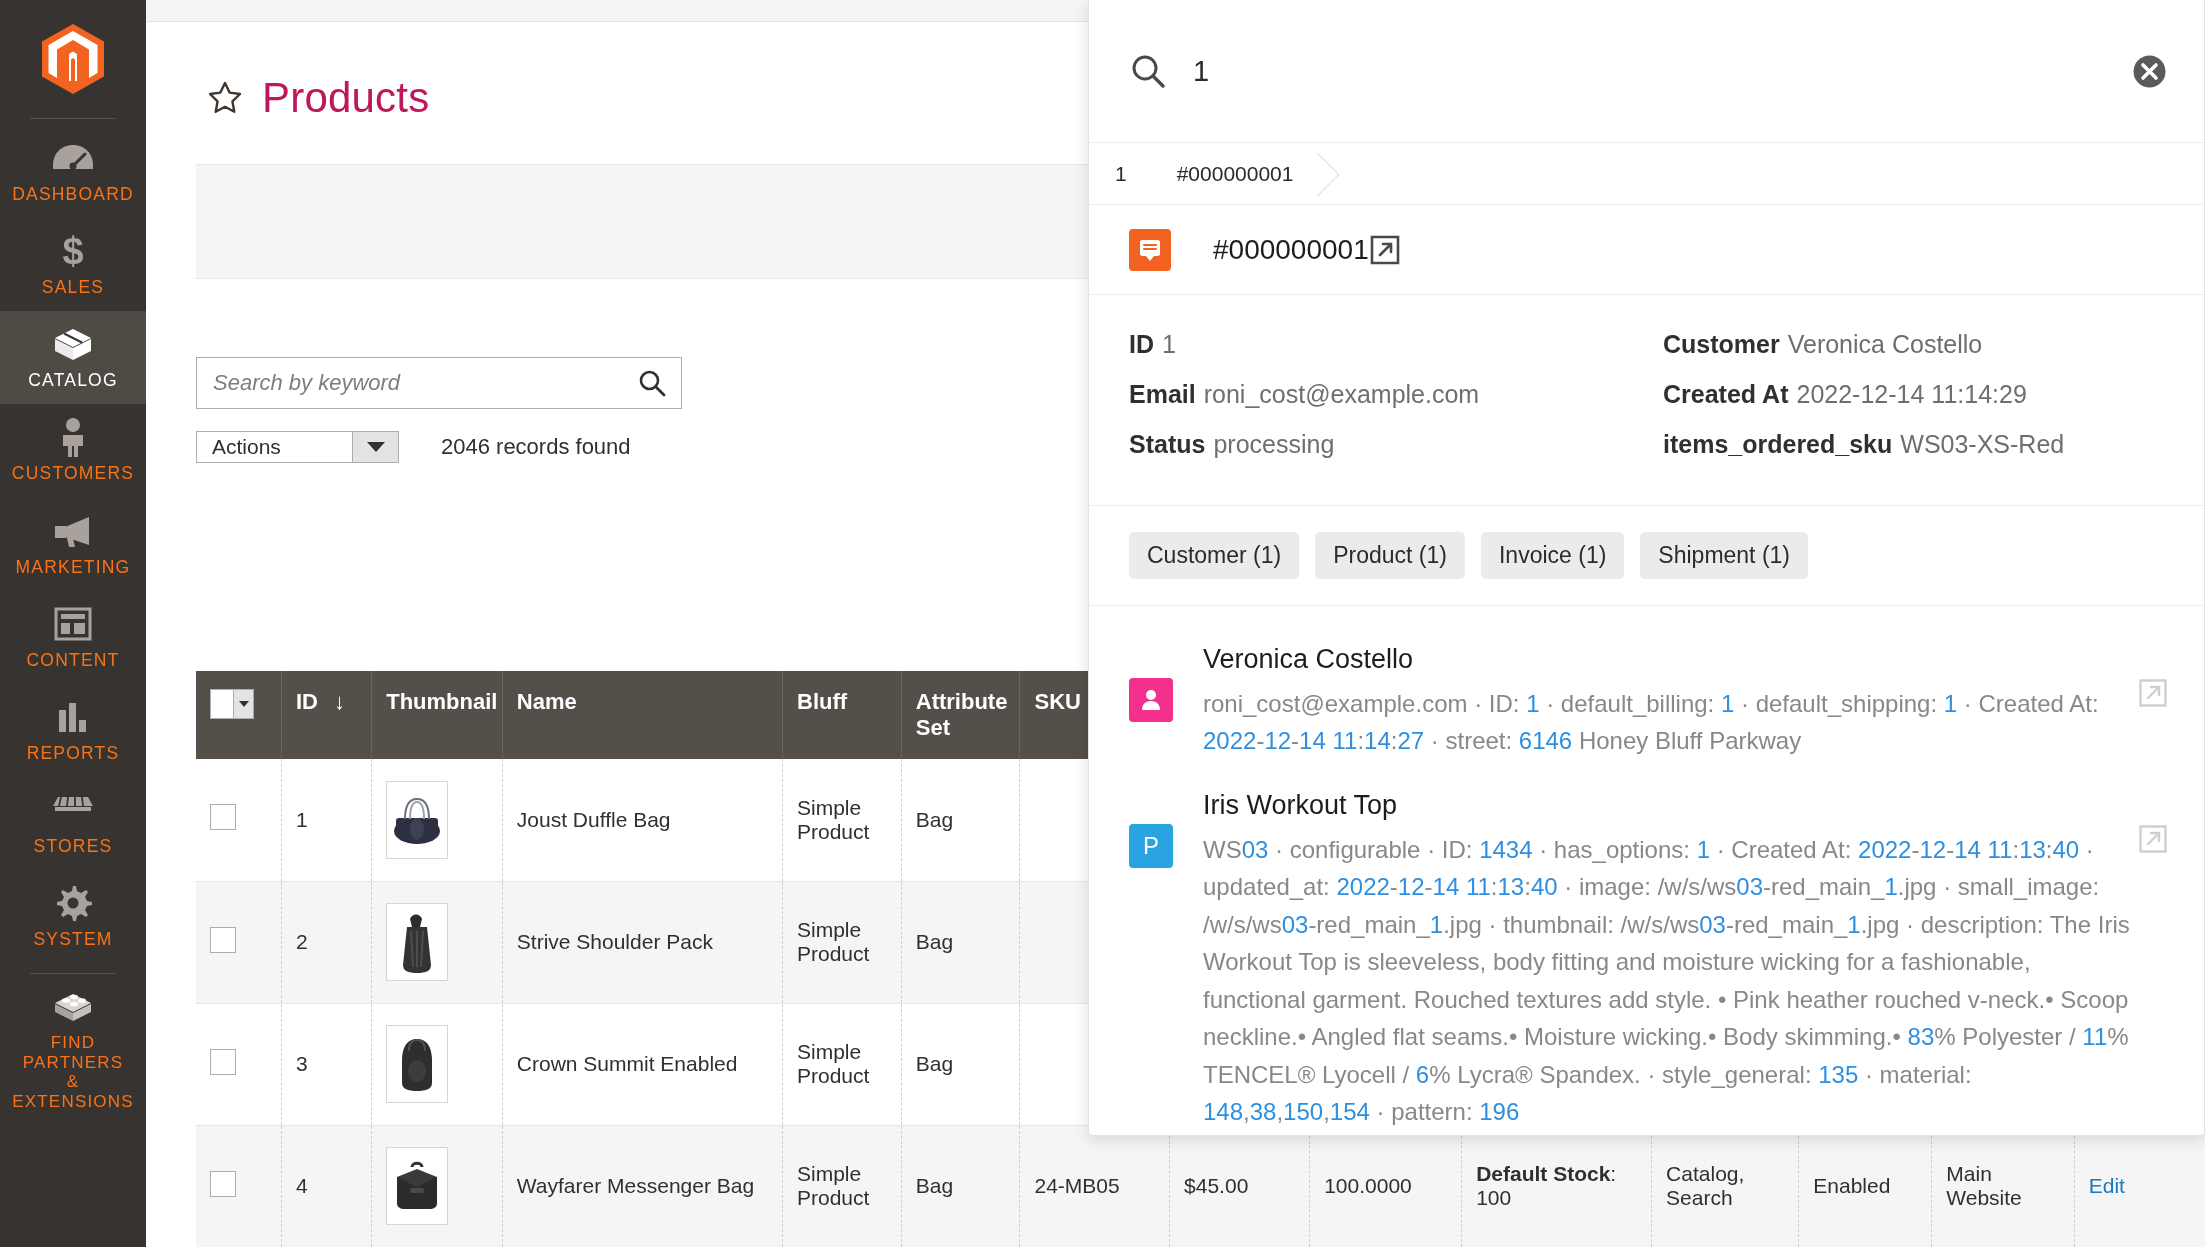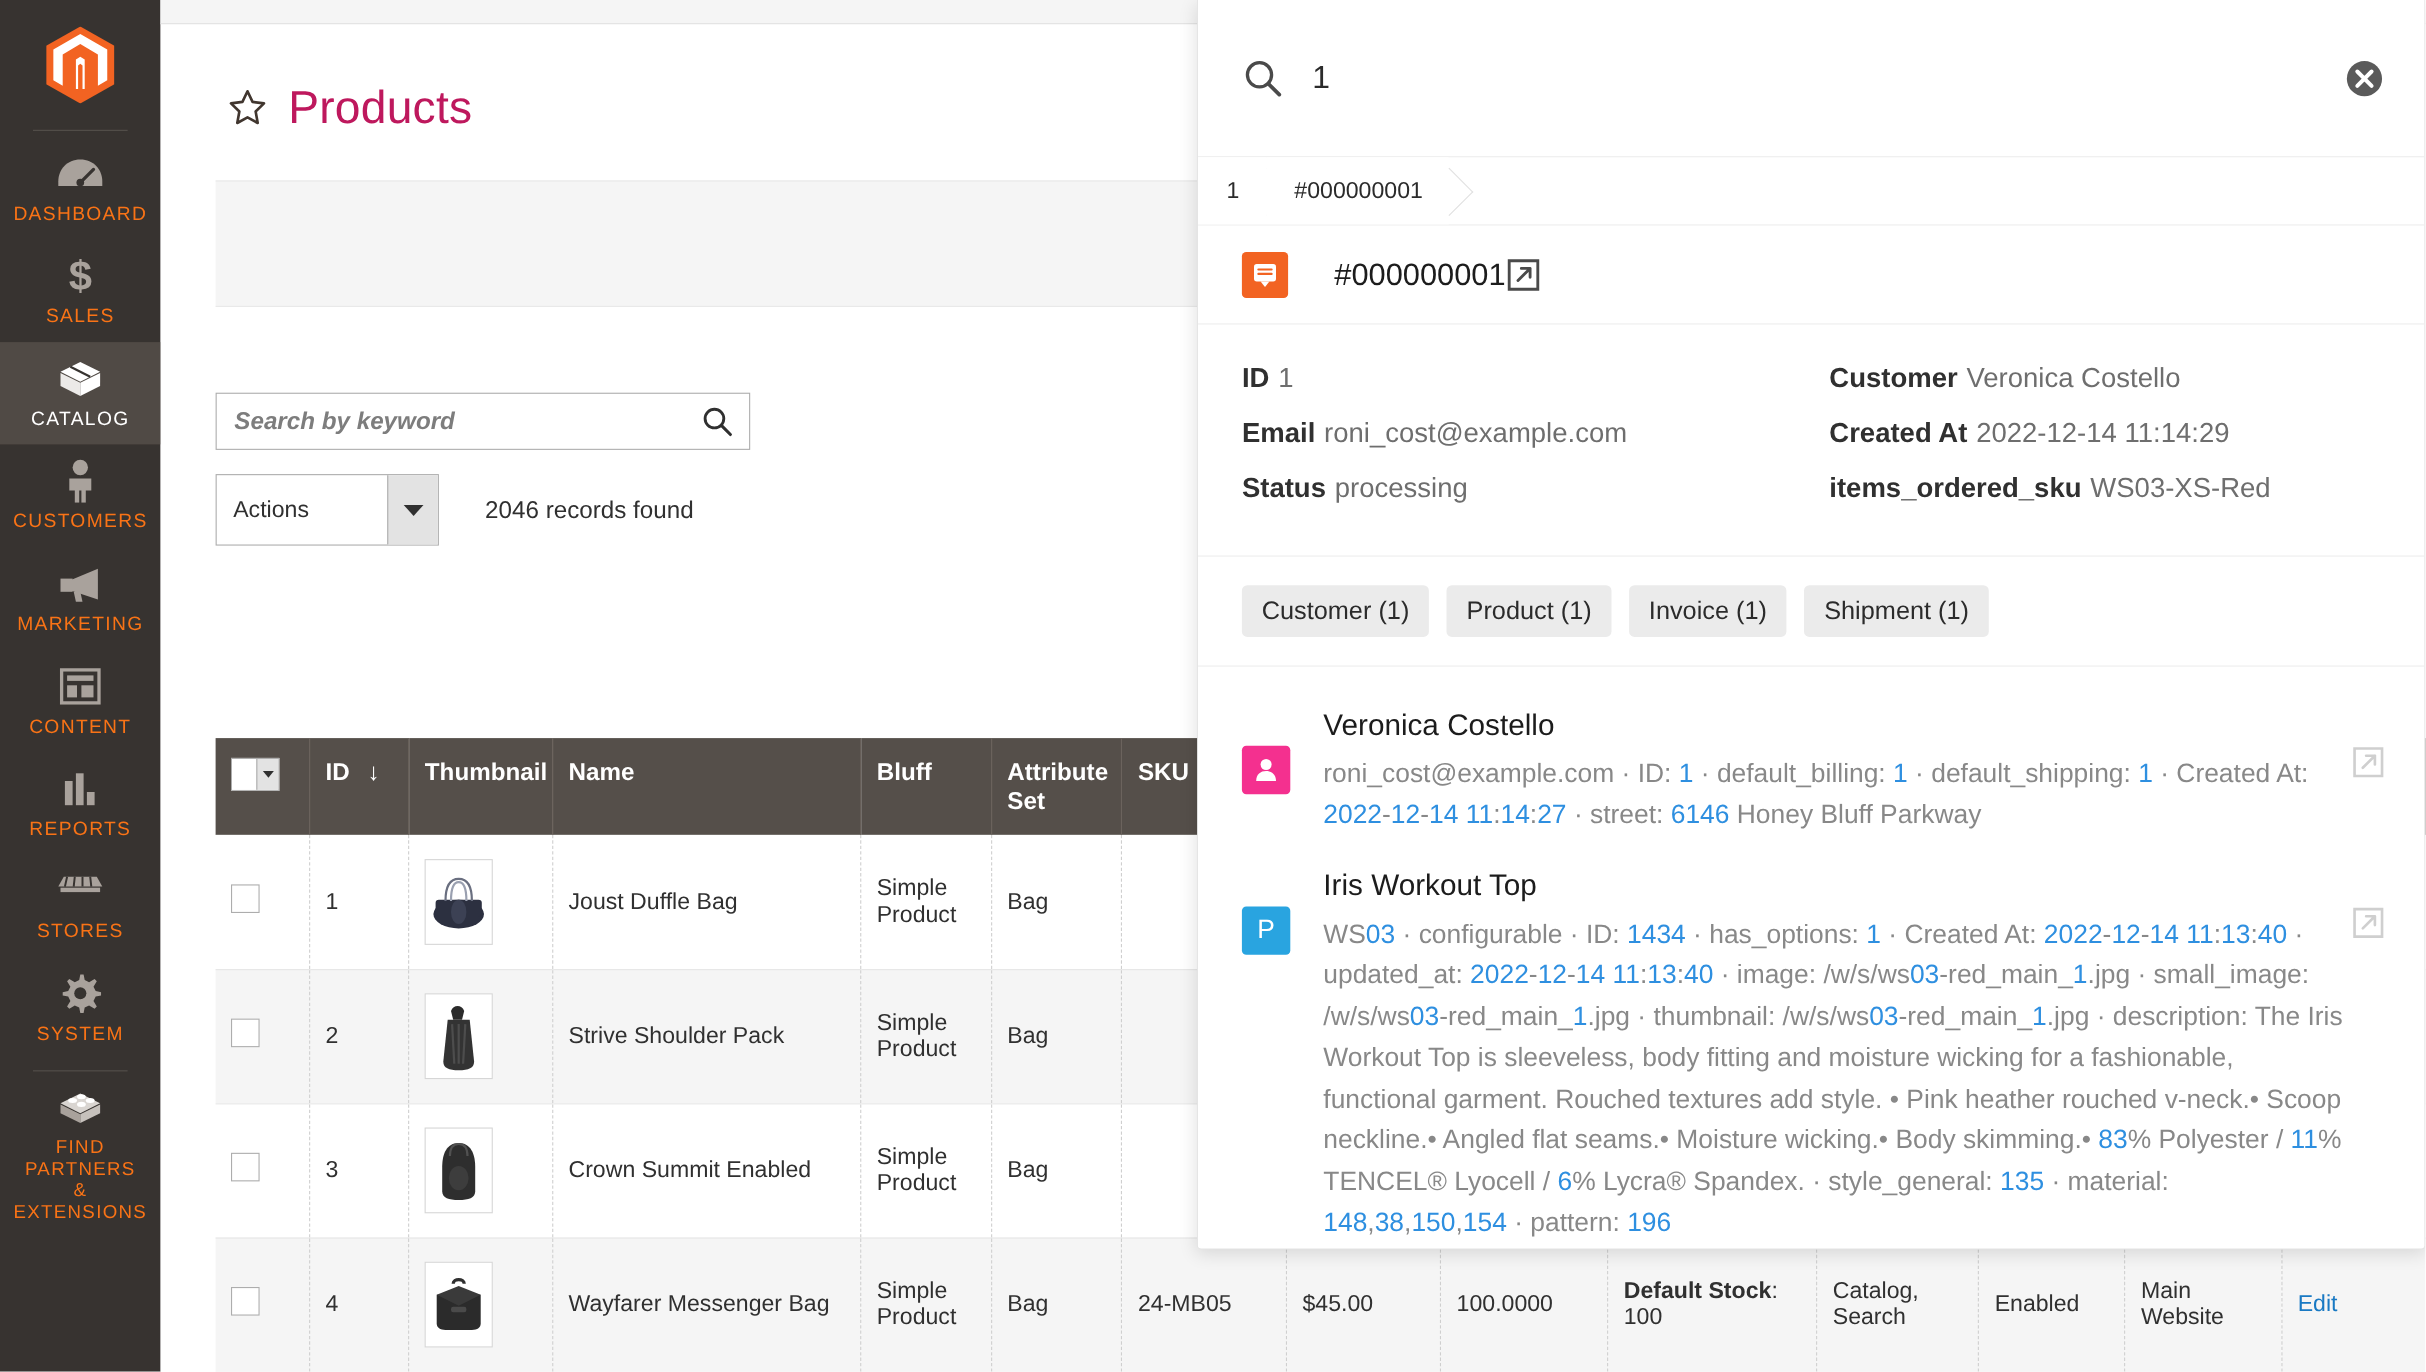--- a/index.html
+++ b/index.html
@@ -53,26 +53,26 @@
   .grey-panel {
     margin: 42px 0 0 50px; width: 1350px; height: 115px;
     background: #f5f5f5; border-top: 1px solid #e8e8e8; border-bottom: 1px solid #e8e8e8;
   }
 
   .search-row { padding: 78px 0 0 50px; }
   .kw-search {
     width: 486px; height: 52px; border: 1px solid #adadad; background: #fff;
     display: flex; align-items: center; padding: 0 14px 0 16px; position: relative;
   }
-  .kw-search .ph { font-size: 22px; color: #7d7d7d; font-style: italic; flex: 1; font-weight: bold; }
+  .kw-search .ph { font-size: 22px; color: #7d7d7d; font-style: italic; flex: 1; }
   .kw-search .mag { width: 30px; height: 30px; }
 
   .actions-row { display: flex; align-items: center; gap: 42px; padding: 22px 0 0 50px; }
   .actions-select {
-    width: 203px; height: 65px; border: 1px solid #adadad; background: #fff;
+    width: 203px; height: 32px; border: 1px solid #adadad; background: #fff;
     display: flex; align-items: stretch;
   }
   .actions-select .lbl { flex: 1; display: flex; align-items: center; padding-left: 15px; font-size: 21px; color: #303030; }
   .actions-select .caret {
     width: 46px; background: #e3e3e3; border-left: 1px solid #adadad;
     display: flex; align-items: center; justify-content: center;
   }
   .caret-glyph { width: 0; height: 0; border-left: 9px solid transparent; border-right: 9px solid transparent; border-top: 10px solid #303030; }
   .records { font-size: 22px; color: #303030; }
 

